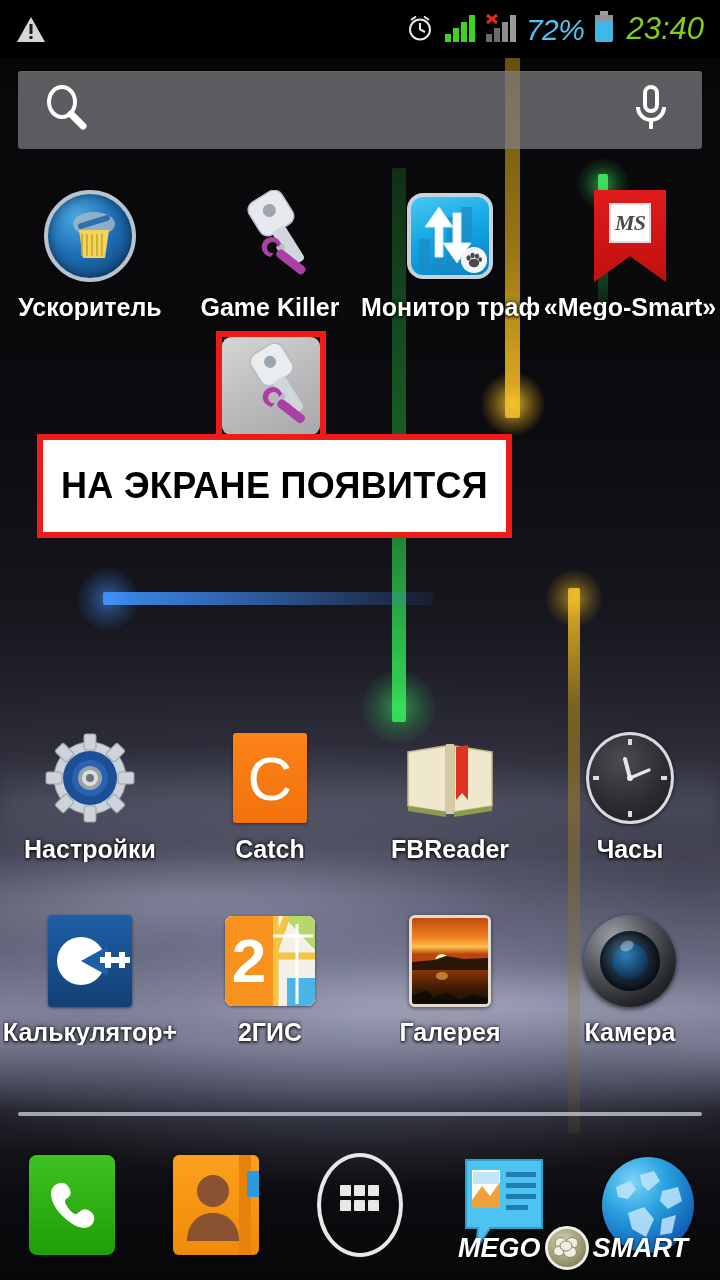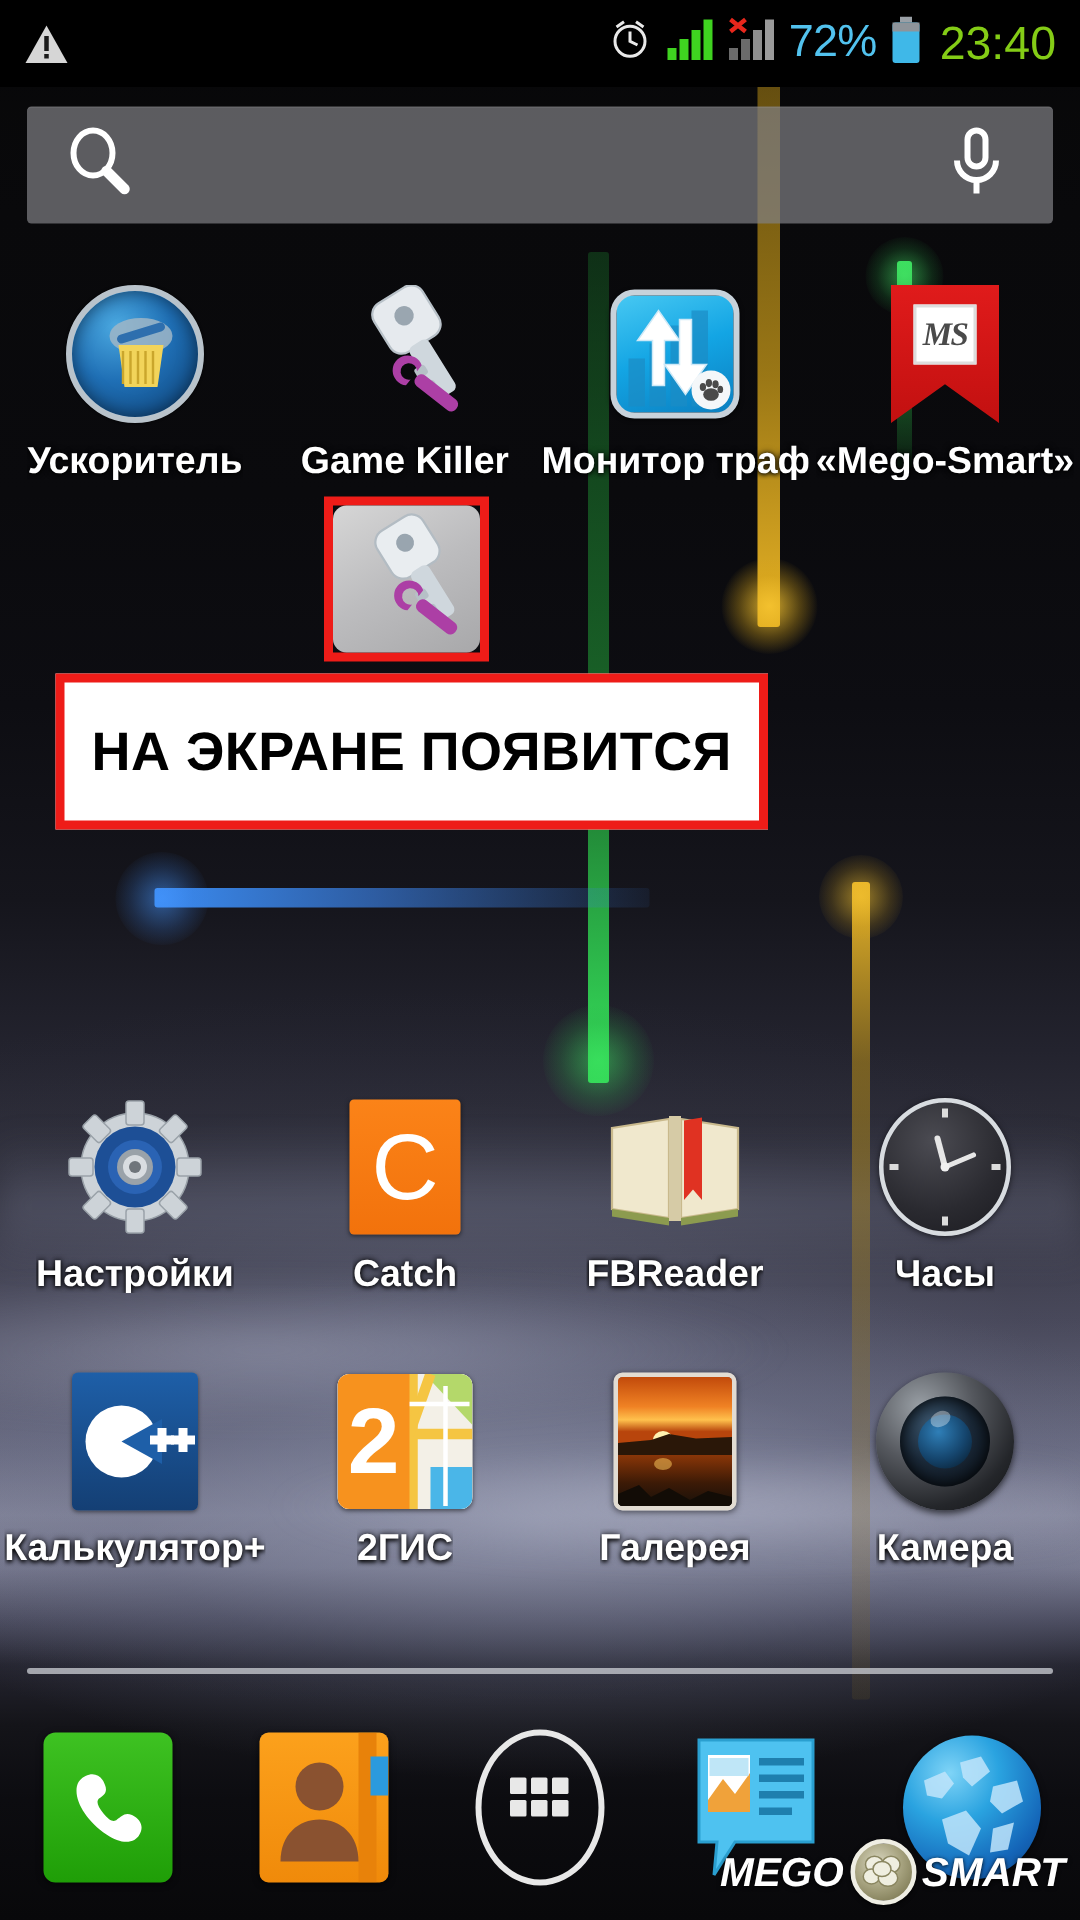--- a/index.html
+++ b/index.html
@@ -56,21 +56,21 @@
   .streak-v .tip{ position:absolute; left:50%; transform:translateX(-50%); border-radius:50%; }
   .streak-h{ position:absolute; border-radius:2px; }
 
   
   #statusbar{
     position:absolute; left:0; top:0; width:720px; height:58px;
     background:#000; display:flex; align-items:center;
     padding:0 16px;
   }
   #statusbar .left{ display:flex; align-items:center; gap:10px; }
-  #statusbar .right{ margin-left:auto; display:flex; align-items:flex-start; gap:9px; }
+  #statusbar .right{ margin-left:auto; display:flex; align-items:flex-end; gap:9px;font-style:italic; }
   .warn-tri{ width:30px; height:27px; position:relative; }
   .battery-pct{ color:#52c2ee; font-size:30px; letter-spacing:-0.5px; }
   .clock-text{ color:#84cc16; font-size:31px; letter-spacing:0px; margin-left:2px;}
 
   
   #searchbar{
     position:absolute; left:18px; top:71px; width:684px; height:78px;
     background:rgba(128,128,132,0.70);
     border-radius:3px;
     display:flex; align-items:center;
@@ -168,21 +168,21 @@
     position:absolute; left:216px; top:331px; width:110px; height:110px;
     border:6px solid #ee1c18; background:transparent;
   }
   #hl-icon .inner{
     position:absolute; inset:0;
     background:linear-gradient(150deg,#d6d6d6 0%,#bcbcbe 50%,#a8a8aa 100%);
     border-radius:9px;
     display:flex; align-items:center; justify-content:center;
   }
   #banner{
-    position:absolute; left:37px; top:449px; width:475px; height:104px;
+    position:absolute; left:37px; top:434px; width:475px; height:104px;
     border:6px solid #ee1c18; background:#ffffff;
     display:flex; flex-direction:column; align-items:center; justify-content:center;
     padding:14px 8px;
   }
   #banner .bl{
     color:#000; font-weight:bold; font-size:36px; line-height:1.08;
     letter-spacing:0.3px; white-space:nowrap;
   }
 
   
@@ -212,21 +212,21 @@
     display:flex;align-items:center;justify-content:center;
   }
   .ic-msg{ width:88px;height:98px; position:relative; }
   .ic-browser{
     width:92px;height:96px;border-radius:50%;
     background:radial-gradient(circle at 34% 26%, #7fd4f7 0%, #2aa3e0 35%, #1465b8 72%, #0c3f80 100%);
     position:relative; overflow:hidden; box-shadow:0 1px 4px rgba(0,0,0,0.6);
   }
   
   #watermark{
-    position:absolute; left:470px; top:1222px; width:250px; height:52px;
+    position:absolute; left:448px; top:1222px; width:250px; height:52px;
     display:flex; align-items:center; justify-content:center; gap:4px;
   }
   #watermark .wtext{
     color:#fff; font-style:italic; font-weight:bold; font-size:27px;
     text-shadow:0 1px 3px rgba(0,0,0,0.9);
   }
   #watermark .brain{
     width:44px;height:44px;border-radius:50%;
     background:radial-gradient(circle at 40% 35%, #d8d6c0 0%, #a9a582 45%, #6e6a43 100%);
     border:3px solid #efeee4; position:relative; overflow:hidden;

